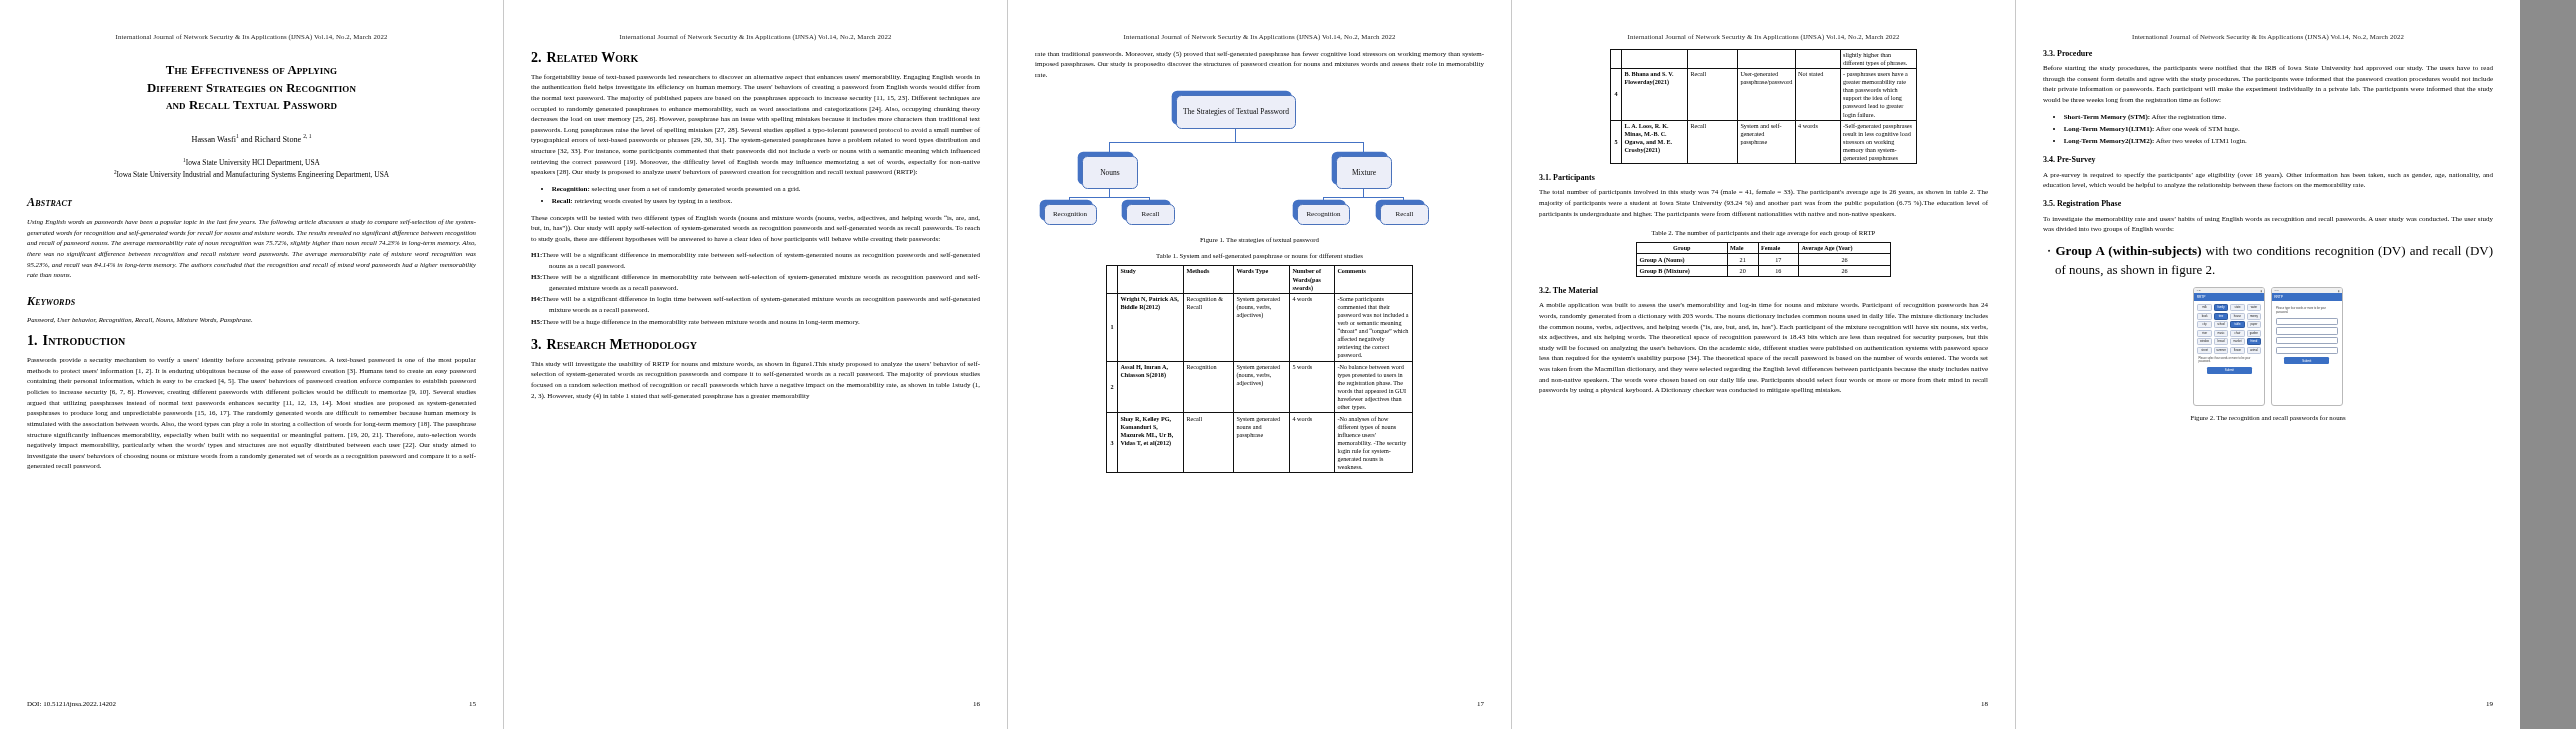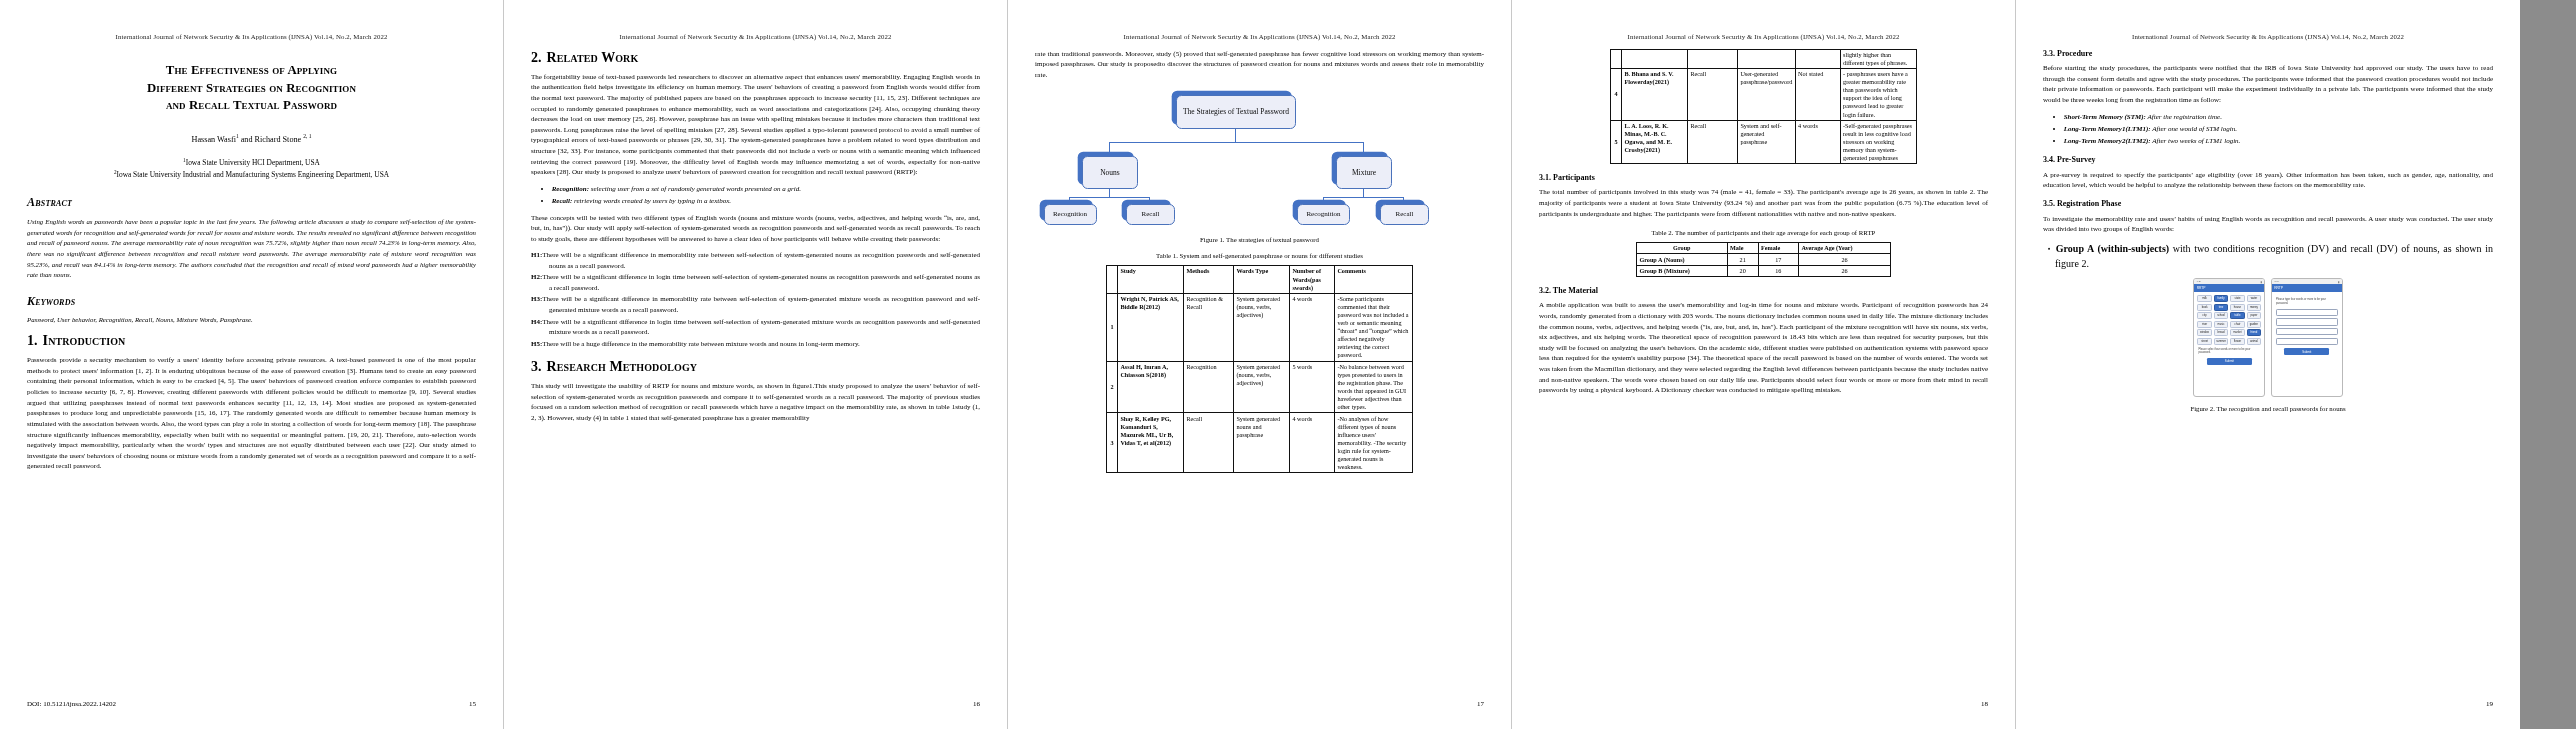--- a/index.html
+++ b/index.html
@@ -100,21 +100,21 @@
     font-style:italic;
     margin:0 0 4.9px 0;
     color:#000;
   }
   p.kw {
     font-size:6.8px;
     font-style:italic;
     margin:0;
     color:#000;
   }
-  ul.bullets { margin:6px 0 6px 0; padding-left:20.7px;font-style:italic; }
+  ul.bullets { margin:6px 0 6px 0; padding-left:20.7px; }
   ul.bullets li {
     font-size:7px;
     line-height:1.5;
     text-align:justify;
     margin-bottom:1.8px;
   }
   .hyp-list { margin:3.6px 0 6px 0; }
   .hyp {
     font-size:7px;
     line-height:1.5;
@@ -222,21 +222,21 @@
                 font-family:"Liberation Sans", sans-serif; }
   .phone-field {
     height:7.3px; border:0.4px solid #9aa6bd; border-radius:1.2px;
     margin:2.4px 1.2px; background:#fff;
   }
   .phone-btn {
     height:7.3px; background:#3a6fc4; border-radius:1.2px; margin:3px 9.7px;
     display:flex; align-items:center; justify-content:center;
     color:#fff; font-size:2.9px; font-family:"Liberation Sans", sans-serif;
   }
-  .bullet-note { font-size:10px; line-height:1.5; text-align:justify; margin:4.9px 0 3.6px 0; padding-left:12px; text-indent:-7.3px;}
+  .bullet-note { font-size:13px; line-height:1.5; text-align:justify; margin:4.9px 0 3.6px 0; padding-left:12px; text-indent:-7.3px;}
   .bullet-note:before { content:"\25CF"; font-size:4.3px; vertical-align:middle; margin-right:4.3px; }
 </style>
 </head>
 <body>
 
 <div class="sheet-strip">
 
   <div class="page">
     <div class="run-head">International Journal of Network Security &amp; Its Applications (IJNSA) Vol.14, No.2, March 2022</div>
 
@@ -282,21 +282,20 @@
 
     <ul class="bullets">
       <li><b>Recognition:</b><span> selecting user from a set of randomly generated words presented on a grid.</span></li>
       <li><b>Recall:</b><span> retrieving words created by users by typing in a textbox.</span></li>
     </ul>
 
     <p class="body">These concepts will be tested with two different types of English words (nouns and mixture words (nouns, verbs, adjectives, and helping words “is, are, and, but, in, has”)). Our study will apply self-selection of system-generated words as recognition passwords and self-generated words as recall passwords. To reach to study goals, there are different hypotheses will be answered to have a clear idea of how participants will behave while creating their passwords:</p>
 
     <div class="hyp-list">
       <p class="hyp"><b>H1:</b><span>There will be a significant difference in memorability rate between self-selection of system-generated nouns as recognition passwords and self-generated nouns as a recall password.</span></p>
-      <p class="hyp"><b>H2:</b><span>There will be a significant difference in login time between self-selection of system-generated nouns as recognition passwords and self-generated nouns as a recall password.</span></p>
       <p class="hyp"><b>H3:</b><span>There will be a significant difference in memorability rate between self-selection of system-generated mixture words as recognition password and self-generated mixture words as a recall password.</span></p>
       <p class="hyp"><b>H4:</b><span>There will be a significant difference in login time between self-selection of system-generated mixture words as recognition passwords and self-generated mixture words as a recall password.</span></p>
       <p class="hyp"><b>H5:</b><span>There will be a huge difference in the memorability rate between mixture words and nouns in long-term memory.</span></p>
     </div>
 
     <div class="sec-head">
       <span class="num">3.</span><span>Research Methodology</span>
     </div>
     <p class="body">This study will investigate the usability of RRTP for nouns and mixture words, as shown in figure1.This study proposed to analyze the users’ behavior of self-selection of system-generated words as recognition passwords and compare it to self-generated words as a recall password. The majority of previous studies focused on a random selection method of recognition or recall passwords which have a negative impact on the memorability rate, as shown in table 1study (1, 2, 3). However, study (4) in table 1 stated that self-generated passphrase has a greater memorability</p>
 
@@ -461,21 +460,21 @@
   </div>
 
   <div class="page">
     <div class="run-head">International Journal of Network Security &amp; Its Applications (IJNSA) Vol.14, No.2, March 2022</div>
 
     <div class="subsec-head">3.3. Procedure</div>
     <p class="body">Before starting the study procedures, the participants were notified that the IRB of Iowa State University had approved our study. The users have to read through the consent form details and agree with the study procedures. The participants were informed that the password creation procedures would not include their private information or passwords. Each participant will make the experiment individually in a private lab. The participants were informed that the study would be three weeks long from the registration time as follow:</p>
 
     <ul class="bullets">
       <li><b>Short-Term Memory (STM):</b><span> After the registration time.</span></li>
-      <li><b>Long-Term Memory1(LTM1):</b><span> After one would of STM login.</span></li>
+      <li><b>Long-Term Memory1(LTM1):</b><span> After one week of STM huge.</span></li>
       <li><b>Long-Term Memory2(LTM2):</b><span> After two weeks of LTM1 login.</span></li>
     </ul>
 
     <div class="subsec-head">3.4. Pre-Survey</div>
     <p class="body">A pre-survey is required to specify the participants’ age eligibility (over 18 years). Other information has been taken, such as gender, age, nationality, and education level, which would be helpful to analyze the relationship between these factors on the memorability rate.</p>
 
     <div class="subsec-head">3.5. Registration Phase</div>
     <p class="body">To investigate the memorability rate and users’ habits of using English words as recognition and recall passwords. A user study was conducted. The user study was divided into two groups of English words:</p>
 
     <p class="bullet-note"><b>Group A (within-subjects)</b><span> with two conditions recognition (DV) and recall (DV) of nouns, as shown in figure 2.</span></p>

